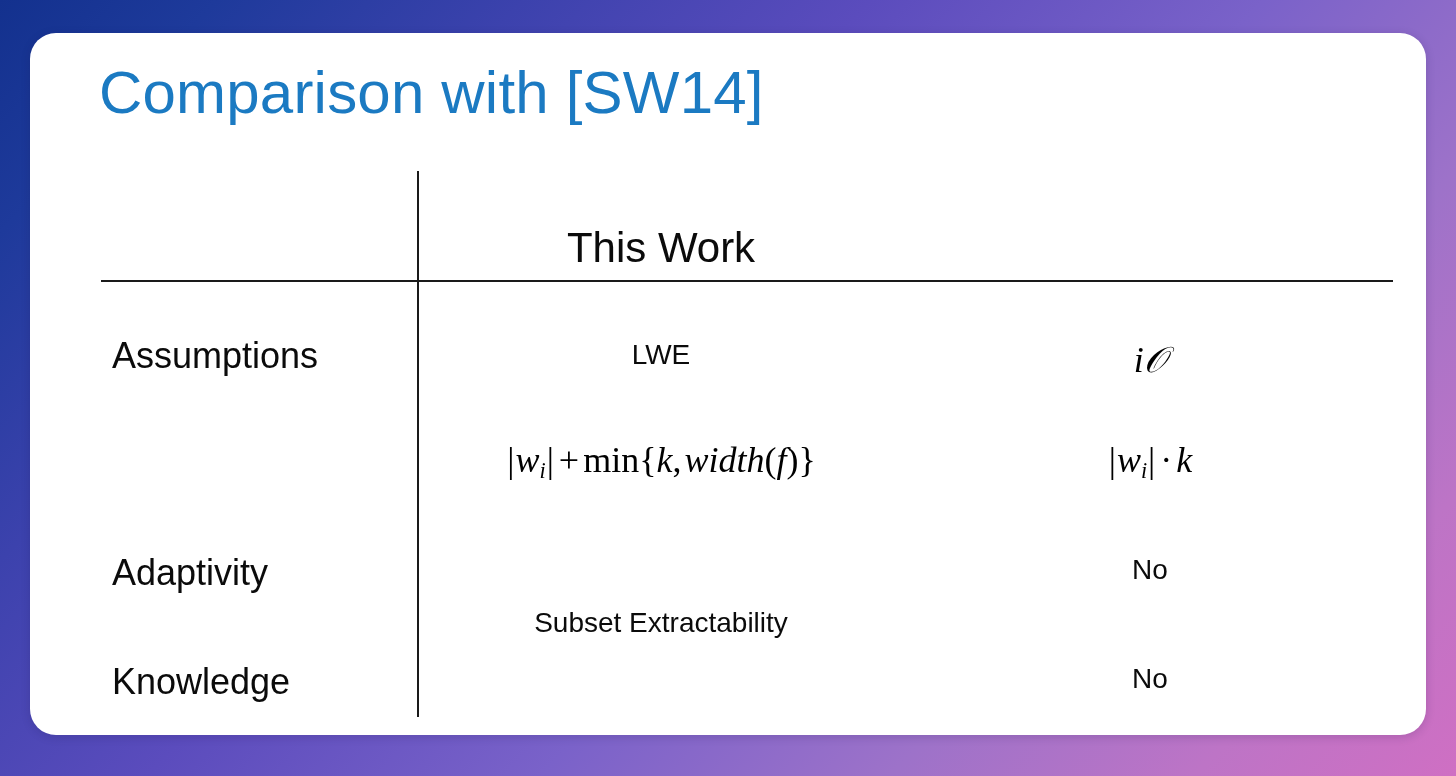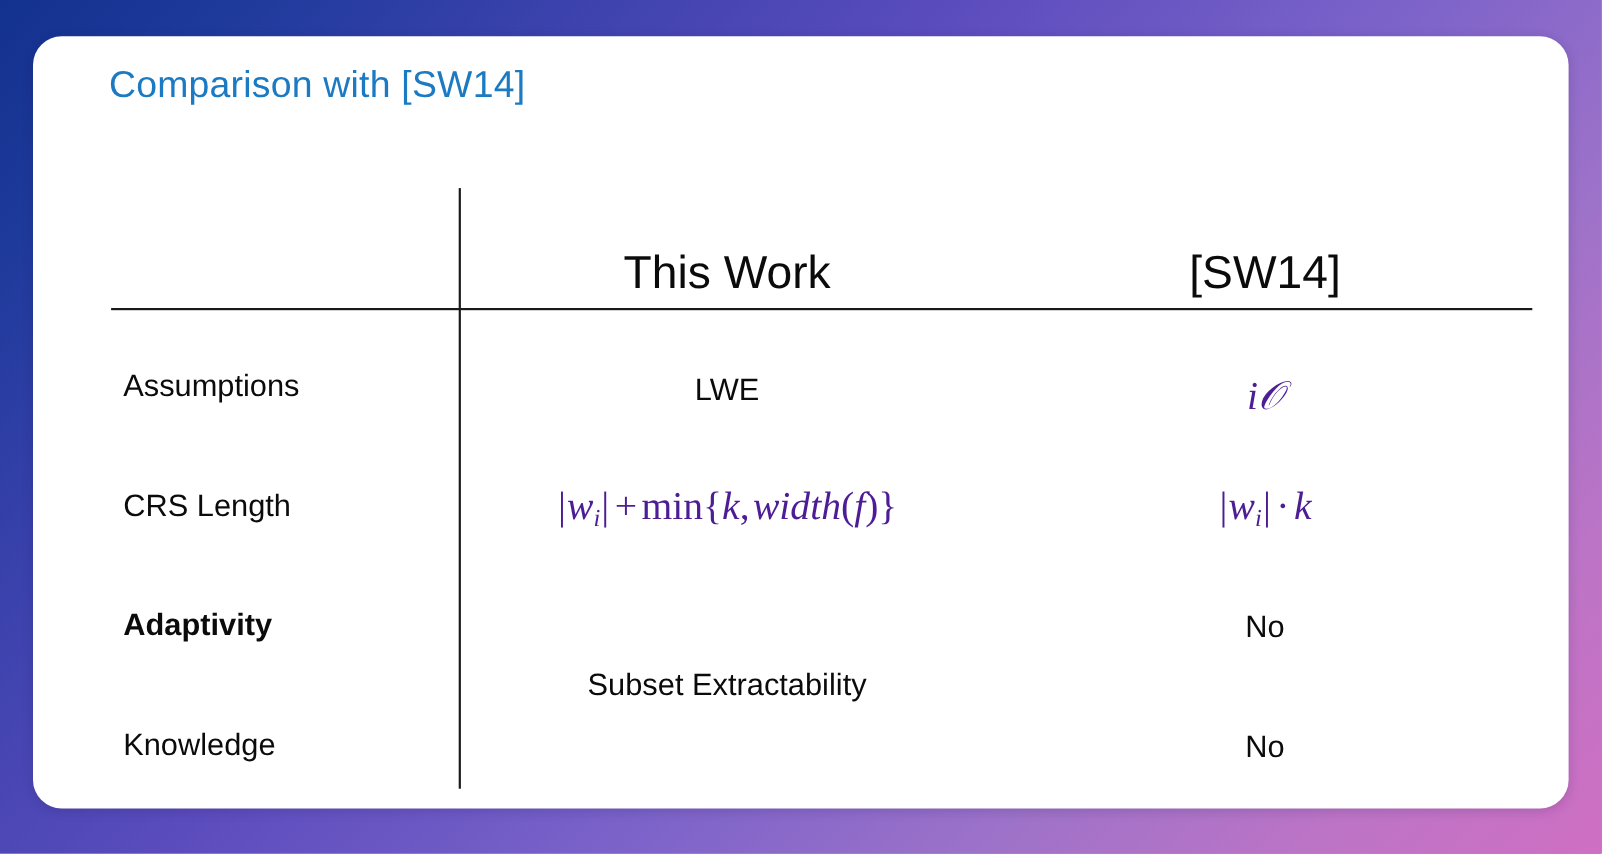--- a/index.html
+++ b/index.html
@@ -43,21 +43,21 @@
     border-radius: 26px;
     box-shadow: 0 2px 10px rgba(30, 20, 70, 0.18);
     overflow: hidden;
   }
 
   
   #title {
     position: absolute;
     left: 69px;
     top: 25px;
-    font-size: 34px;
+    font-size: 60px;
     font-weight: 400;
     color: #1b7ac2;
     letter-spacing: 0.2px;
     white-space: nowrap;
   }
 
   
   #table-area {
     position: absolute;
     left: 0;
@@ -96,50 +96,50 @@
 
   
   .hdr {
     top: 191px;
     font-size: 42px;
     font-weight: 400;
   }
 
   
   .rowlabel {
-    font-size: 28px;
+    font-size: 36px;
     font-weight: 400;
   }
 
   
   .value {
     font-size: 28px;
     font-weight: 400;
   }
 
   
   .r-assumptions { top: 302px; }
   .r-crs         { top: 411px; }
-  .r-adaptivity  { top: 519px; font-weight: bold; }
+  .r-adaptivity  { top: 519px; }
   .r-knowledge   { top: 628px; }
 
   .v-assumptions { top: 306px; }
   .v-crs         { top: 406px; }
   .v-adaptivity  { top: 521px; }
   .v-knowledge   { top: 630px; }
 
   
   .v-span { top: 574px; }
 
   
   .math {
     font-family: "Liberation Serif", "DejaVu Serif", serif;
     font-size: 36px;
     font-style: italic;
-    color: #4c1d95;
+    color: #000000;
     white-space: nowrap;
   }
   .math .up {
     font-style: normal;
   }
   .math sub {
     font-size: 0.62em;
     vertical-align: -0.28em;
     font-style: italic;
   }
@@ -164,31 +164,29 @@
   <div id="card">
 
     <div id="title">Comparison with [SW14]</div>
 
     <div id="table-area">
 
       <div class="rule-v"></div>
       <div class="rule-h"></div>
 
       <div class="cell hdr col-this">This Work</div>
-      <div class="cell hdr col-sw">[SW14]</div>
 
       <div class="cell rowlabel col-label r-assumptions">Assumptions</div>
 
       <div class="cell value col-this v-assumptions">LWE</div>
 
       <div class="cell col-sw v-assumptions">
         <span class="math"><span>i</span><span class="script">𝒪</span></span>
       </div>
 
-      <div class="cell rowlabel col-label r-crs">CRS Length</div>
 
       <div class="cell col-sw v-crs">
         <span class="math"><span class="bar">|</span><span>w</span><sub>i</sub><span class="bar">|</span><span class="op">·</span><span>k</span></span>
       </div>
 
       <div class="cell col-this v-crs">
         <span class="math"><span class="bar">|</span><span>w</span><sub>i</sub><span class="bar">|</span><span class="op">+</span><span class="up">min</span><span class="up">{</span><span>k</span><span class="up">,</span> <span>width</span><span class="up">(</span><span>f</span><span class="up">)}</span></span>
       </div>
 
       <div class="cell rowlabel col-label r-adaptivity">Adaptivity</div>

